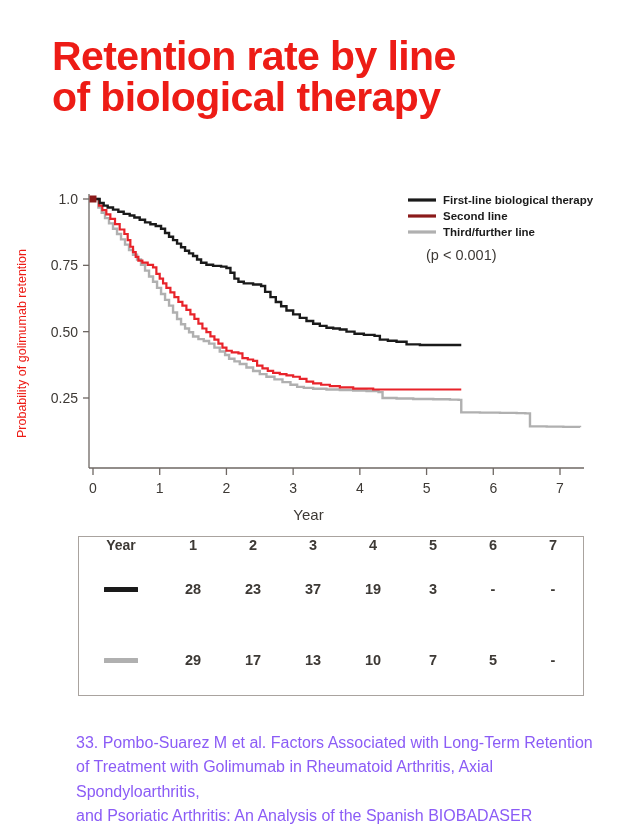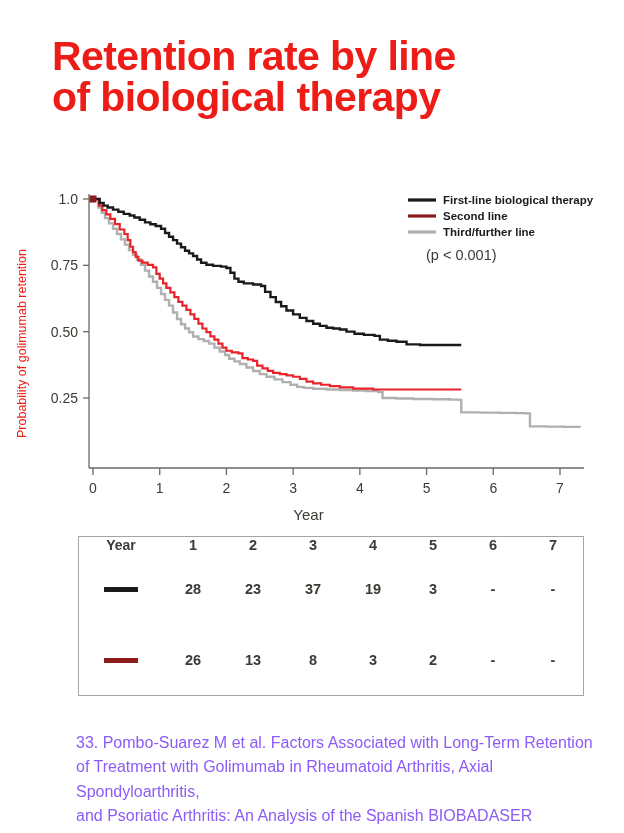--- a/index.html
+++ b/index.html
@@ -163,27 +163,27 @@
             <td class="col-label"><span class="swatch" style="background: rgb(26, 26, 26);"></span></td>
             <td>28</td>
             <td>23</td>
             <td>37</td>
             <td>19</td>
             <td>3</td>
             <td>-</td>
             <td>-</td>
           </tr>
           <tr>
-            <td class="col-label"><span class="swatch" style="background: rgb(139, 26, 26);"></span></td>
-            <td>26</td>
+            <td class="col-label"><span class="swatch" style="background: rgb(176, 176, 176);"></span></td>
+            <td>29</td>
+            <td>17</td>
             <td>13</td>
-            <td>8</td>
-            <td>3</td>
-            <td>2</td>
-            <td>-</td>
+            <td>10</td>
+            <td>7</td>
+            <td>5</td>
             <td>-</td>
           </tr>
         </tbody>
     </table>
   </div>
 
   <div class="citation">33. Pombo-Suarez M et al. Factors Associated with Long-Term Retention
 of Treatment with Golimumab in Rheumatoid Arthritis, Axial Spondyloarthritis,
 and Psoriatic Arthritis: An Analysis of the Spanish BIOBADASER Registry.
 Clin Rheumatol. 2021;40:3979-88.</div>

